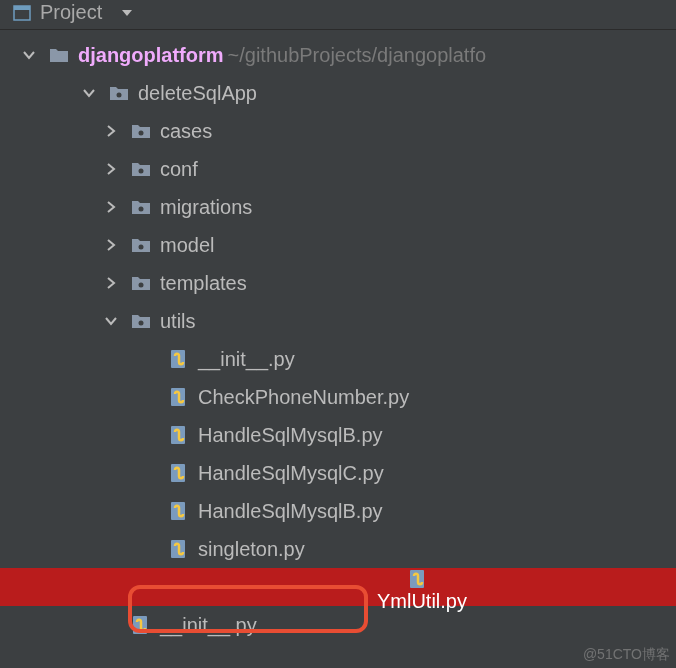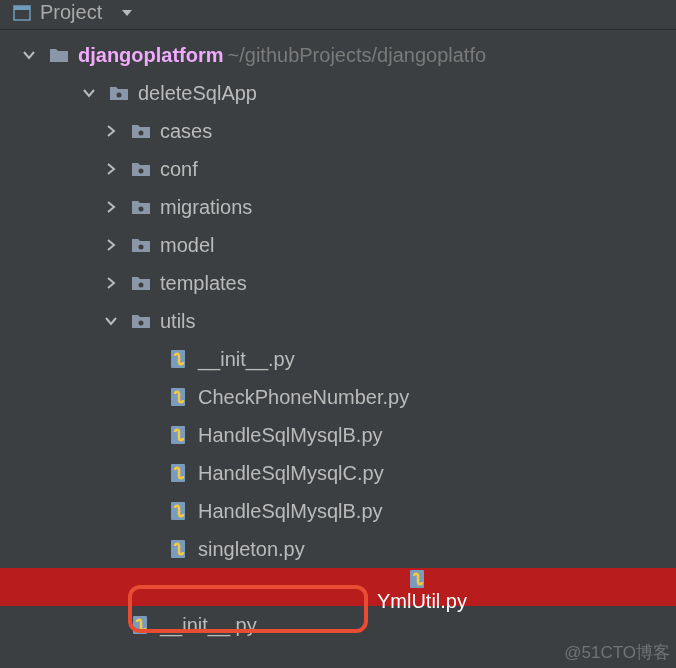--- a/index.html
+++ b/index.html
@@ -92,21 +92,21 @@
       left: 128px;
       top: 585px;
       width: 240px;
       height: 48px;
       pointer-events: none;
     }
     .watermark {
       position: absolute;
       bottom: 4px;
       right: 6px;
-      font-size: 17px;
+      font-size: 14px;
       color: #888;
       opacity: 0.7;
     }
   </style>
 </head>
 <body>
 
 <div class="top-bar">
   <span class="proj-icon">
     <svg width="20" height="20" viewBox="0 0 20 20">

